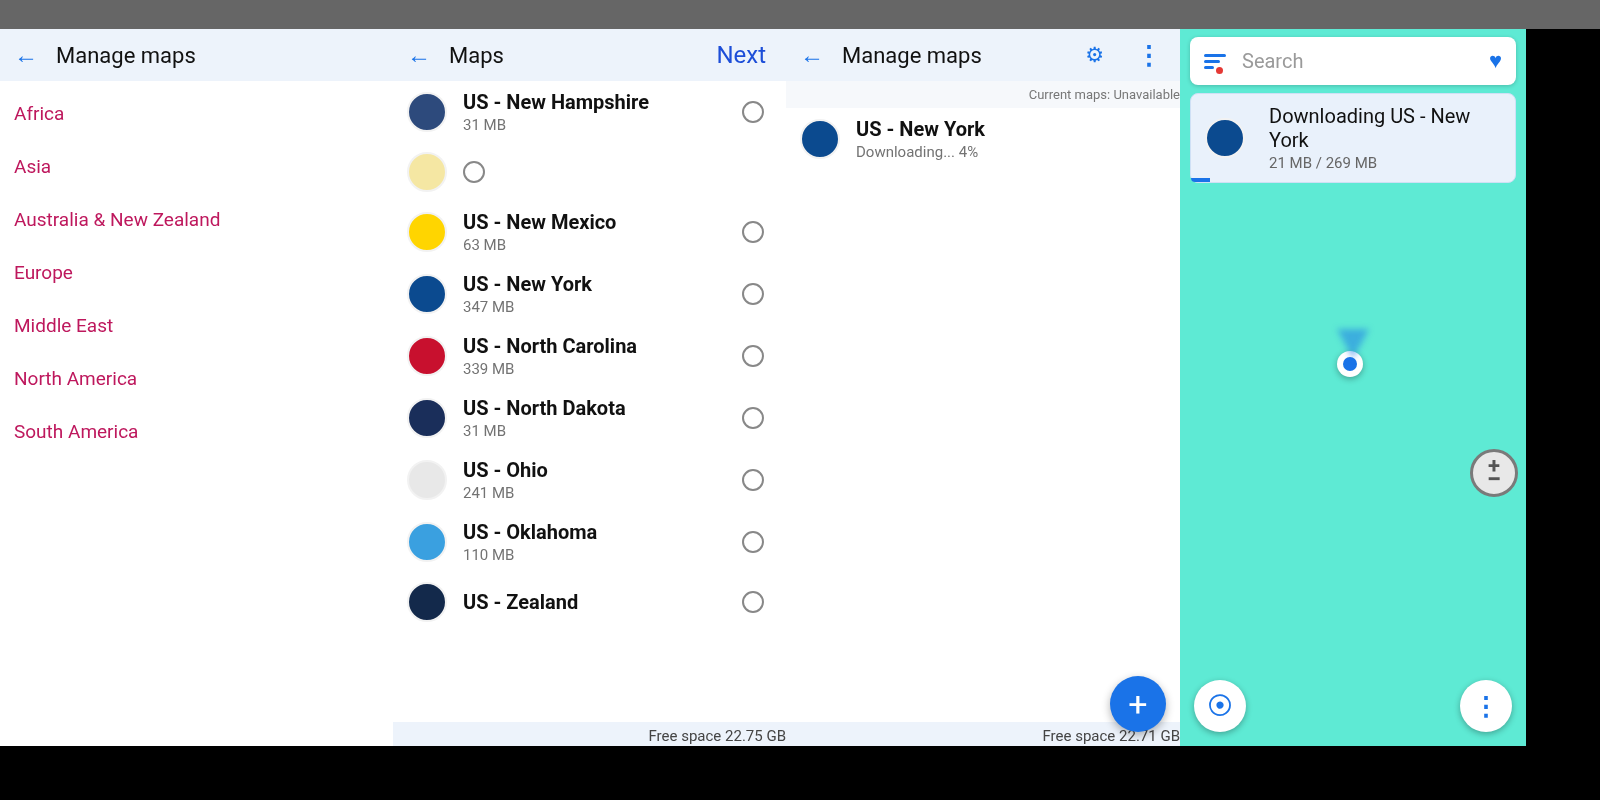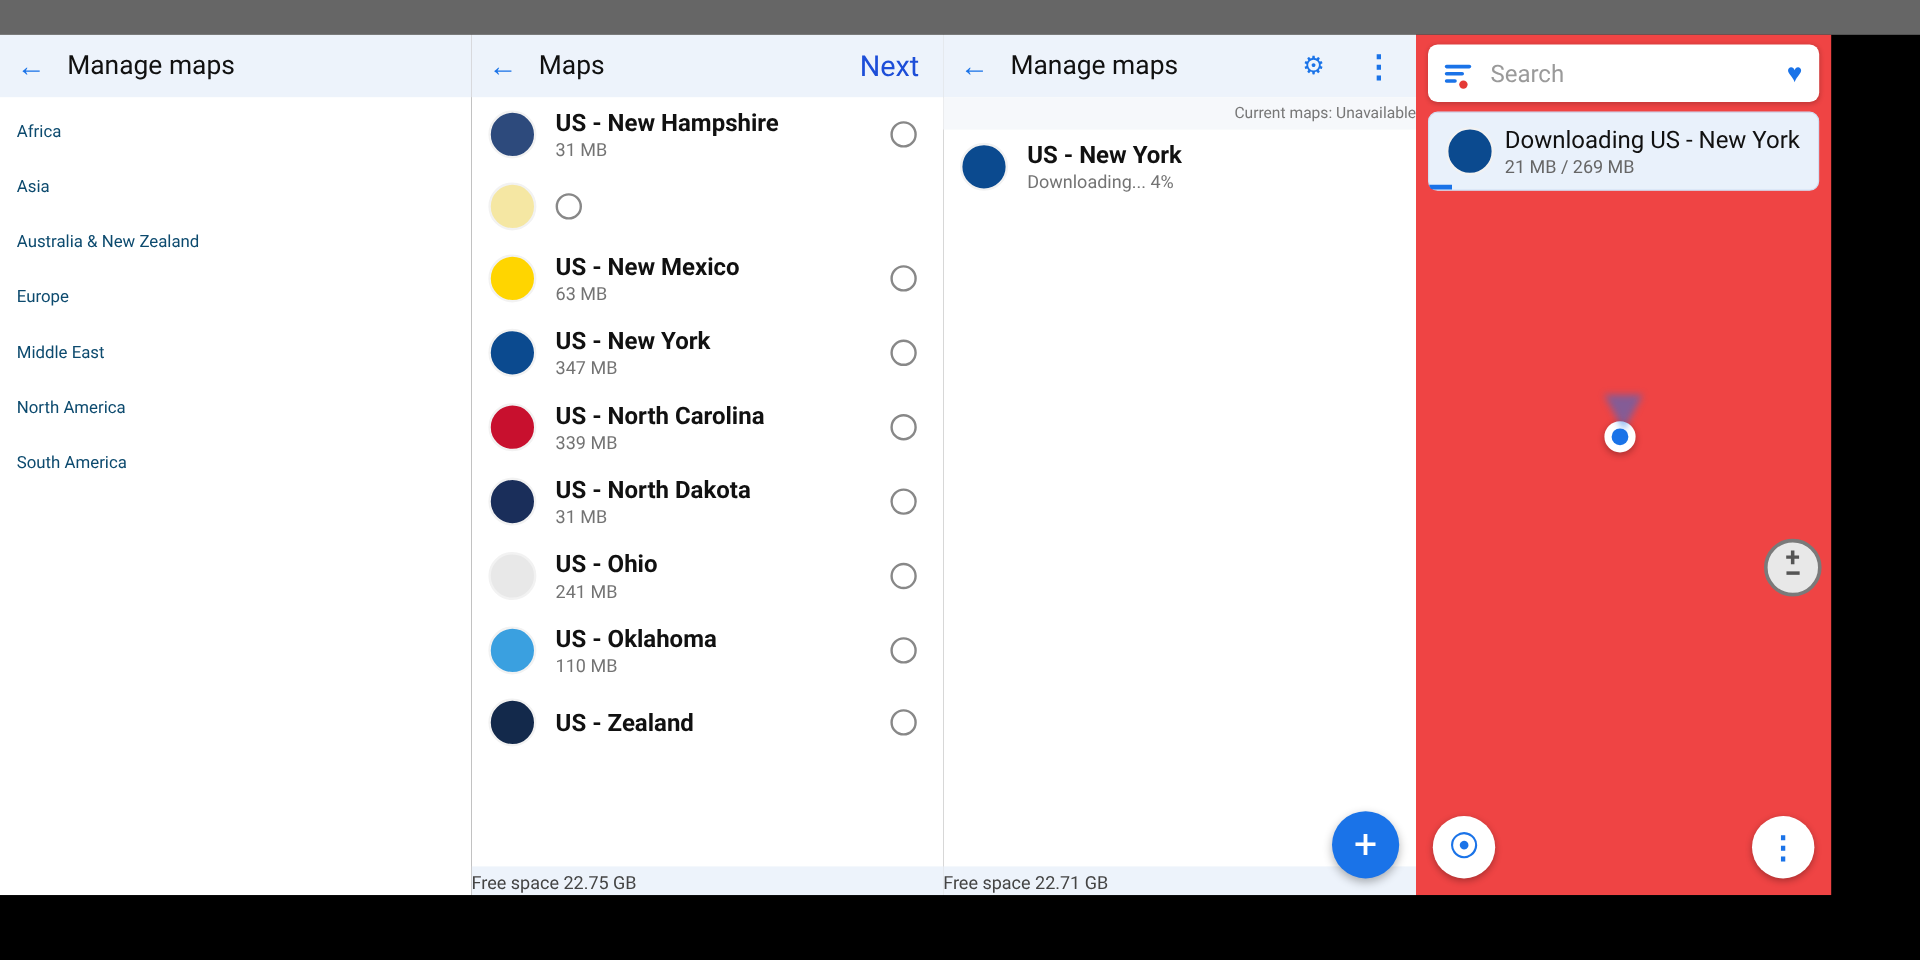--- a/index.html
+++ b/index.html
@@ -1,49 +1,49 @@
 <!DOCTYPE html>
 <html><head>
 <meta charset="utf-8">
 <style>
   * { margin:0; padding:0; box-sizing:border-box; font-family:-apple-system,Roboto,Arial,sans-serif; }
   body { width:1600px; height:800px; background:#000; overflow:hidden; }
   .bar-top { height:29px; background:#666; }
   .bar-bot { position:absolute; bottom:0; left:0; right:0; height:54px; background:#000; }
   .row { position:absolute; top:29px; bottom:54px; left:0; right:0; display:flex; }
   .pane { background:#fff; position:relative; overflow:hidden; }
-  .p1{width:393px} .p2{width:393px} .p3{width:394px} .p4{width:346px;background:#ef4444;text-decoration:underline;}
+  .p1{width:393px} .p2{width:393px} .p3{width:394px} .p4{width:346px;background:#5eead4;text-decoration:underline;}
   .hdr { height:52px; background:#edf3fb; display:flex; align-items:center; padding:0 14px; gap:18px; }
   .back { color:#1a73e8; font-size:24px; line-height:1; }
   .ttl { font-size:22px; color:#111; flex:1; }
   .next { color:#1d4ed8; font-size:24px; margin-right:6px; }
   .gear,.kebab{ color:#1a73e8; font-size:21px; margin-left:8px; }
   .kebab{ font-size:26px; letter-spacing:0; margin-left:14px; margin-right:4px; font-weight:bold;}
   .regions { padding:6px 0; }
-  .regions div { padding:15px 14px; font-size:14px; color:#0c4a6e; }
+  .regions div { padding:15px 14px; font-size:19px; color:#be185d; }
   .mlist { position:absolute; top:52px; left:0; right:0; bottom:28px; overflow:hidden; }
   .mrow { display:flex; align-items:center; padding:9px 14px; gap:16px; }
   .flag { width:40px; height:40px; border-radius:50%; flex-shrink:0; border:2px solid #f2f2f2; }
   .mtxt { flex:1; }
   .mname { font-size:20px; color:#111;font-weight:bold; }
   .msize { font-size:15px; color:#737373; margin-top:2px; }
   .radio { width:22px; height:22px; border:2px solid #888; border-radius:50%; flex-shrink:0; margin-right:8px; }
-  .footer { position:absolute; bottom:0; left:0; right:0; height:24px; background:#edf3fb; font-size:15px; color:#444; text-align:left; line-height:28px; }
+  .footer { position:absolute; bottom:0; left:0; right:0; height:24px; background:#edf3fb; font-size:15px; color:#444; text-align:right; line-height:28px; }
   .banner { text-align:right; font-size:13px; color:#777; padding:6px 0; background:#f6f8fb; }
   .fab { position:absolute; width:56px; height:56px; border-radius:50%; background:#1a73e8; color:#fff; font-size:34px; line-height:56px; text-align:center; right:14px; bottom:14px; box-shadow:0 3px 8px rgba(0,0,0,.3); }
   
   .srch { position:absolute; top:8px; left:10px; right:10px; height:48px; background:#fff; border-radius:8px; display:flex; align-items:center; padding:0 14px; box-shadow:0 1px 4px rgba(0,0,0,.2); }
   .burger { width:22px; position:relative; margin-right:16px;}
   .burger span{display:block;height:3px;background:#1a73e8;border-radius:2px;margin:3px 0;}
   .burger span:nth-child(2){width:16px}
   .burger span:nth-child(3){width:10px}
   .burger::after{content:"";position:absolute;width:7px;height:7px;background:#e53935;border-radius:50%;bottom:-2px;left:12px;}
   .sph { flex:1; font-size:20px; color:#9a9a9a; }
   .heart { color:#1a73e8; font-size:22px; }
-  .dlcard { position:absolute; top:64px; left:10px; right:10px; background:#e9f1fb; border:1px solid #cfe0f5; border-radius:8px; display:flex; align-items:center; padding:10px 14px; gap:9px; }
+  .dlcard { position:absolute; top:64px; left:10px; right:10px; background:#e9f1fb; border:1px solid #cfe0f5; border-radius:8px; display:flex; align-items:center; padding:10px 14px; gap:24px; }
   .prog{position:absolute;left:0;bottom:0;height:4px;width:6%;background:#1a73e8;border-radius:0 0 0 8px;}
   .dlname{font-size:20px;color:#111}
   .dlsize{font-size:15px;color:#666;margin-top:2px}
   .loc { position:absolute; top:300px; left:50%; transform:translateX(-50%); }
   .beam{width:0;height:0;border-left:16px solid transparent;border-right:16px solid transparent;border-top:30px solid rgba(26,115,232,.5);margin:0 auto -8px;filter:blur(3px);}
   .dot{width:26px;height:26px;background:#fff;border-radius:50%;display:flex;align-items:center;justify-content:center;box-shadow:0 2px 6px rgba(0,0,0,.3);}
   .dot::after{content:"";width:14px;height:14px;background:#1a73e8;border-radius:50%;}
   .zoom{position:absolute;right:8px;top:420px;width:48px;height:48px;border:3px solid #7a7a7a;border-radius:50%;background:#e8e8e8;display:flex;flex-direction:column;align-items:center;justify-content:center;color:#555;font-size:22px;font-weight:bold;line-height:.7;}
   .rbtn{position:absolute;width:52px;height:52px;border-radius:50%;background:#fff;box-shadow:0 2px 6px rgba(0,0,0,.3);display:flex;align-items:center;justify-content:center;color:#1a73e8;font-size:26px;bottom:14px;}
   .locbtn{left:14px} .menubtn{right:14px;font-weight:bold;}

